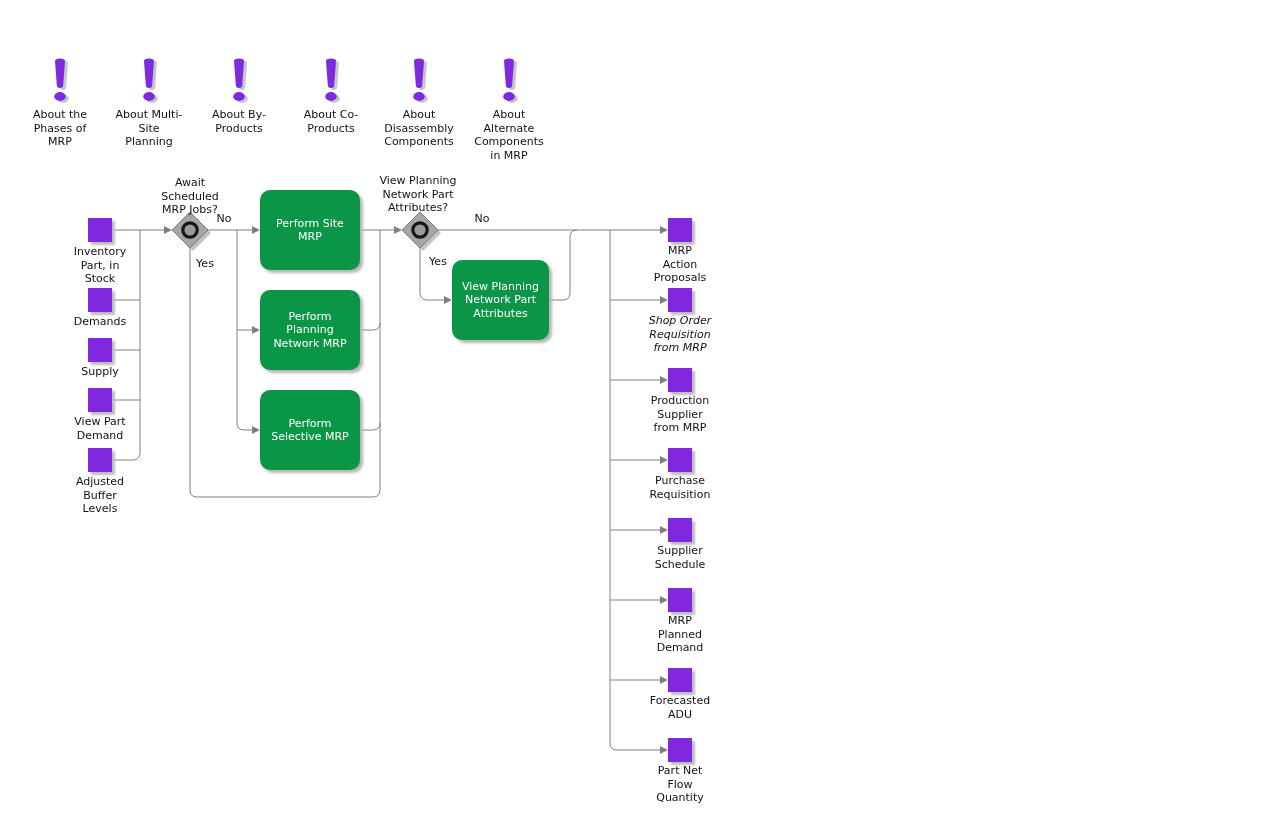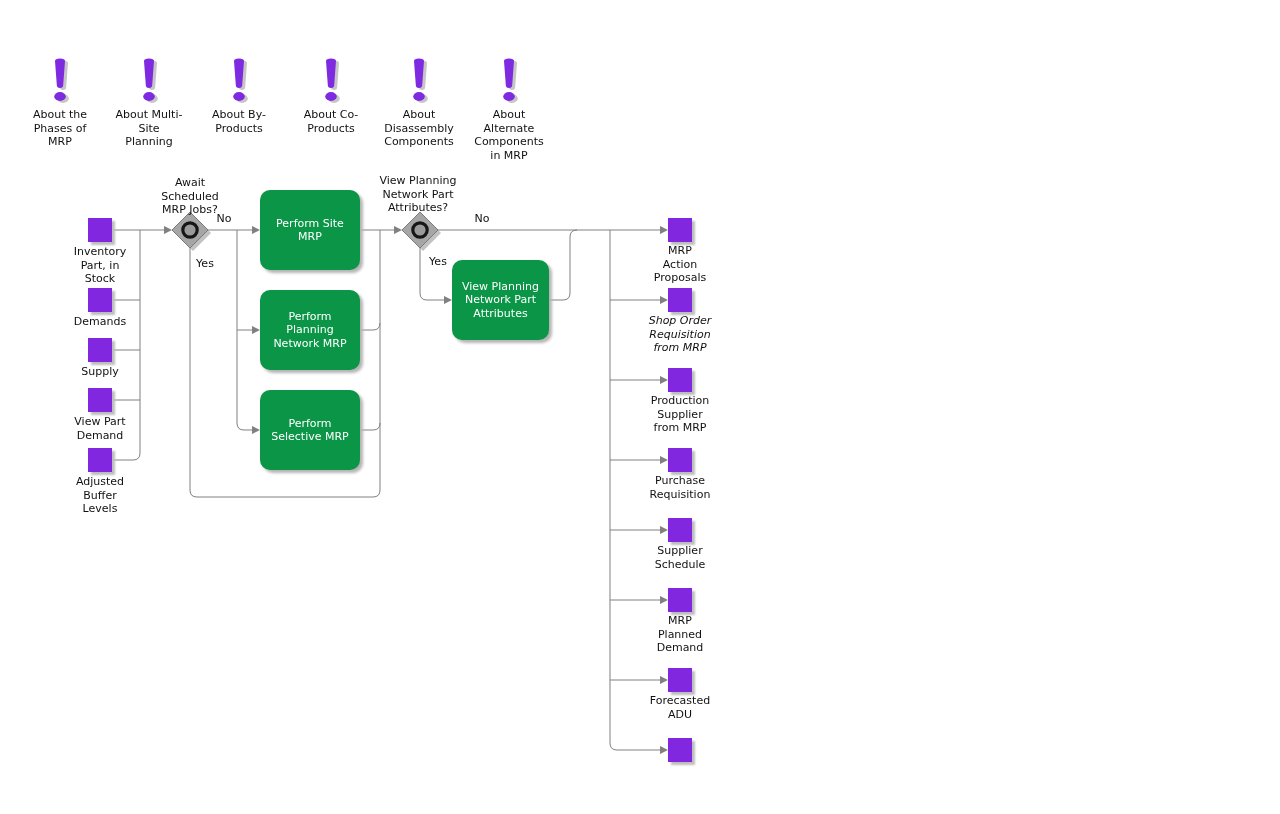--- a/index.html
+++ b/index.html
@@ -265,14 +265,17 @@
   <div class="node sq" style="left:668px;top:588px;"></div>
   <div class="lbl" style="left:620px;top:614px;width:120px;">MRP
 Planned
 Demand</div>
 
   <div class="node sq" style="left:668px;top:668px;"></div>
   <div class="lbl" style="left:620px;top:694px;width:120px;">Forecasted
 ADU</div>
 
   <div class="node sq" style="left:668px;top:738px;"></div>
+  <div class="lbl" style="left:620px;top:764px;width:120px;">Part Net
+Flow
+Quantity</div>
 
 </div>
 
 </body></html>

